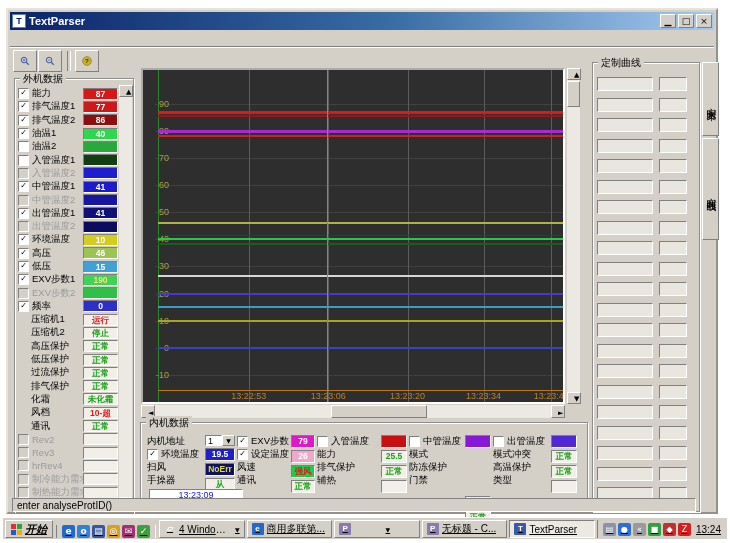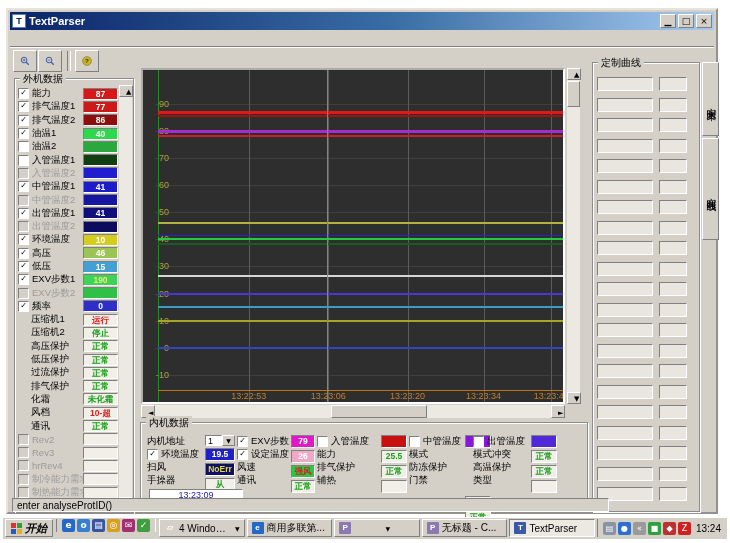--- a/index.html
+++ b/index.html
@@ -53,23 +53,23 @@
   .ddwrap{display:flex;height:11px;margin-bottom:2px;}
   .ddval{flex:1;background:#fff;border:1px solid;border-color:#808080 #fff #fff #808080;font-size:9px;line-height:10px;padding-left:2px;}
   .ddbtn{width:11px;background:#d4d0c8;border:1px solid;border-color:#fff #808080 #808080 #fff;font-size:6px;text-align:center;line-height:9px;font-family:"DejaVu Sans",sans-serif;}
   
   #custom-panel{left:584px;top:52px;width:106px;height:448px;}
   .crow{position:absolute;display:flex;}
   .cbox{height:12px;border:1px solid;border-color:#808080 #fff #fff #808080;background:#e9e6df;}
   
   .vtab{position:absolute;left:694px;width:17px;background:#d4d0c8;border:1px solid;border-color:#fff #808080 #808080 #fff;writing-mode:vertical-rl;font-size:10px;text-align:center;color:#000;letter-spacing:1px;box-sizing:border-box;}
   
-  #status-bar{left:4px;top:488px;width:597px;height:14px;border:1px solid;border-color:#808080 #fff #fff #808080;font-size:10px;line-height:13px;padding-left:4px;color:#000;background:#d4d0c8;box-sizing:border-box;}
-  
-  #taskbar{left:3px;top:517px;width:724px;height:22px;background:#d4d0c8;border-top:1px solid #fff;display:flex;align-items:flex-start;padding:1px 2px;box-sizing:border-box;}
+  #status-bar{left:4px;top:488px;width:684px;height:14px;border:1px solid;border-color:#808080 #fff #fff #808080;font-size:10px;line-height:13px;padding-left:4px;color:#000;background:#d4d0c8;box-sizing:border-box;}
+  
+  #taskbar{left:3px;top:517px;width:724px;height:22px;background:#d4d0c8;border-top:1px solid #fff;display:flex;align-items:flex-end;padding:1px 2px;box-sizing:border-box;text-decoration:underline;}
   #start-button{height:18px;display:flex;align-items:center;padding:0 5px;font-size:11px;font-weight:bold;font-style:italic;}
   .winlogo{width:11px;height:11px;display:grid;grid-template-columns:5px 5px;grid-template-rows:5px 5px;gap:1px;margin-right:3px;}
   .winlogo i{display:block;}
   .qlwrap{display:flex;align-items:center;margin:0 3px;padding:0 4px;border-left:1px solid #808080;border-right:1px solid #fff;}
   .qlicon{width:13px;height:13px;margin:0 1px;border-radius:2px;font-size:9px;color:#fff;text-align:center;line-height:13px;font-weight:bold;font-family:"DejaVu Sans",sans-serif;}
   .taskbtn{height:18px;display:flex;align-items:center;font-size:10px;padding:0 4px;margin-right:2px;white-space:nowrap;overflow:hidden;}
   .taskbtn .tic{width:12px;height:12px;flex:none;margin-right:3px;border-radius:1px;color:#fff;font-size:8px;line-height:12px;text-align:center;font-weight:bold;}
   .taskbtn.active{background:#ece9e2;border:1px solid;border-color:#808080 #fff #fff #808080;}
   .taskbtn .dd{margin-left:3px;font-size:6px;font-family:"DejaVu Sans",sans-serif;}
   #tray{margin-left:auto;display:flex;align-items:center;height:18px;border-left:1px solid #808080;padding-left:4px;}
@@ -436,21 +436,21 @@
               <span>门禁</span>
             </div>
           </div>
           <div class="icol-v" style="width: 26px;">
             <div class="ival" style="background: rgb(136, 24, 216); color: rgb(255, 255, 255);"></div>
             <div class="ival" style="background: rgb(242, 239, 232); color: rgb(24, 160, 24); margin-top: 46px;">关机</div>
             <div class="ival" style="background: rgb(242, 239, 232); color: rgb(24, 160, 24);">正常</div>
             <div class="ival" style="background: rgb(242, 239, 232); color: rgb(0, 0, 0);"></div>
           </div>
         </div>
-        <div class="igroup" style="left: 332px;">
+        <div class="igroup" style="left: 352px;">
           <div class="icol-l" style="width: 56px;">
             <div class="irow-l">
               <span class="cb"></span>
               <span>出管温度</span>
             </div>
             <div class="irow-l">
               <span>模式冲突</span>
             </div>
             <div class="irow-l">
               <span>高温保护</span>

